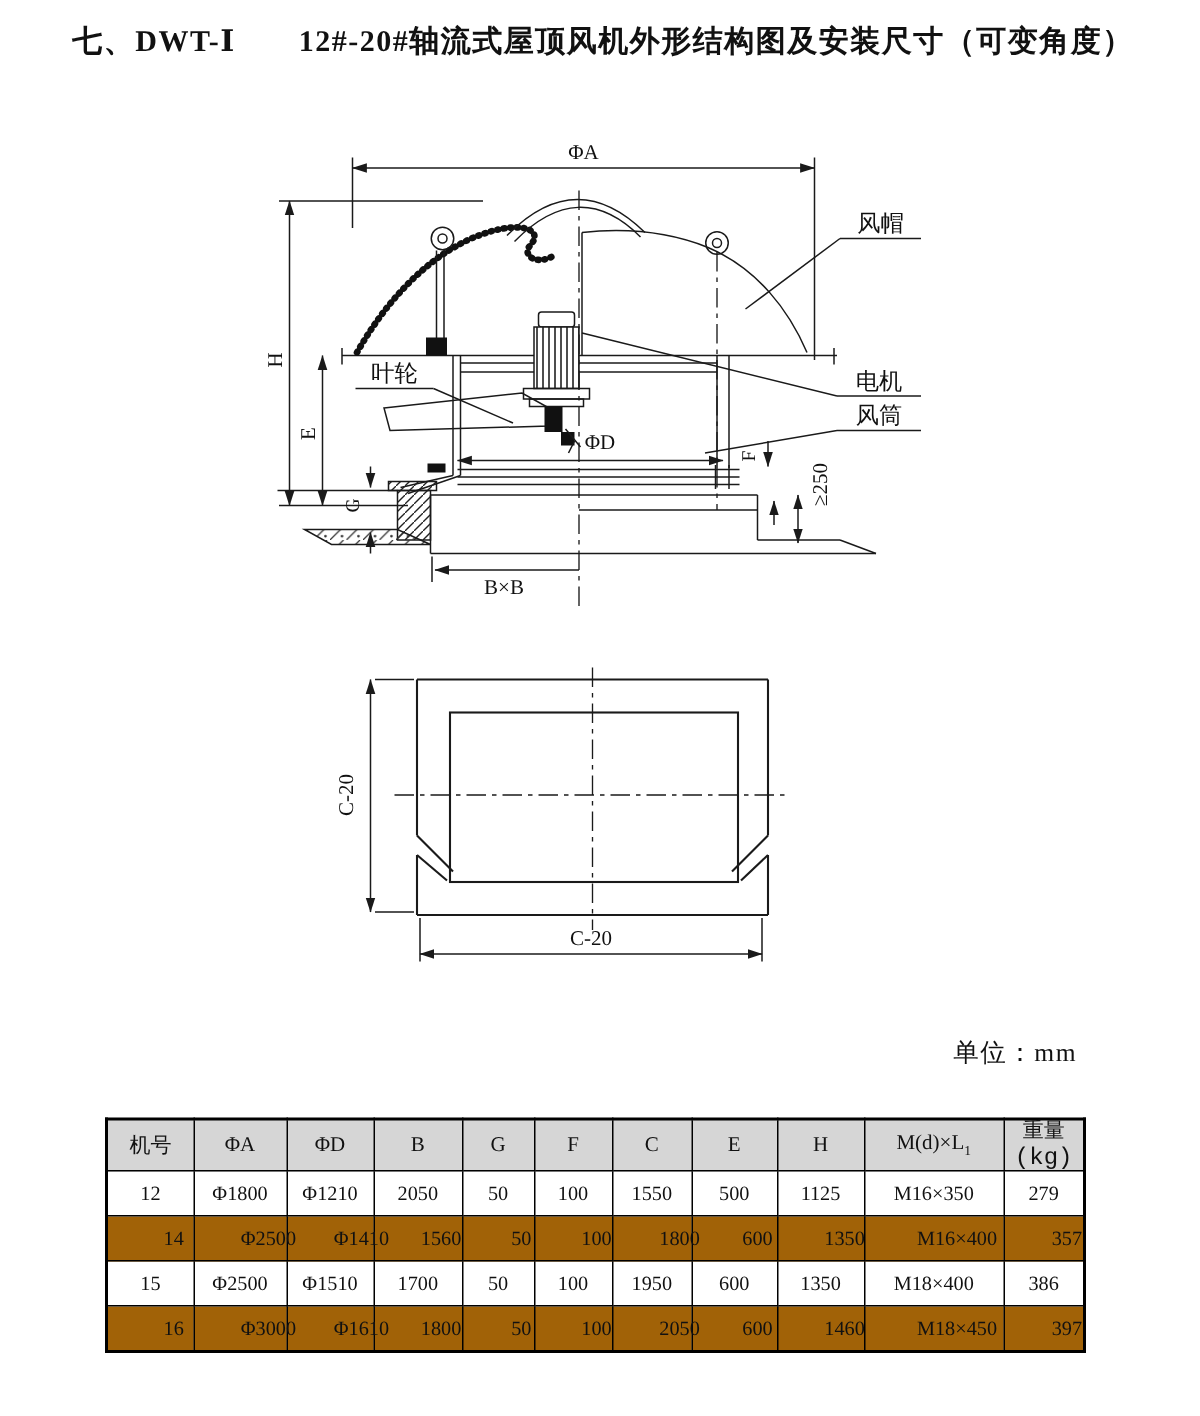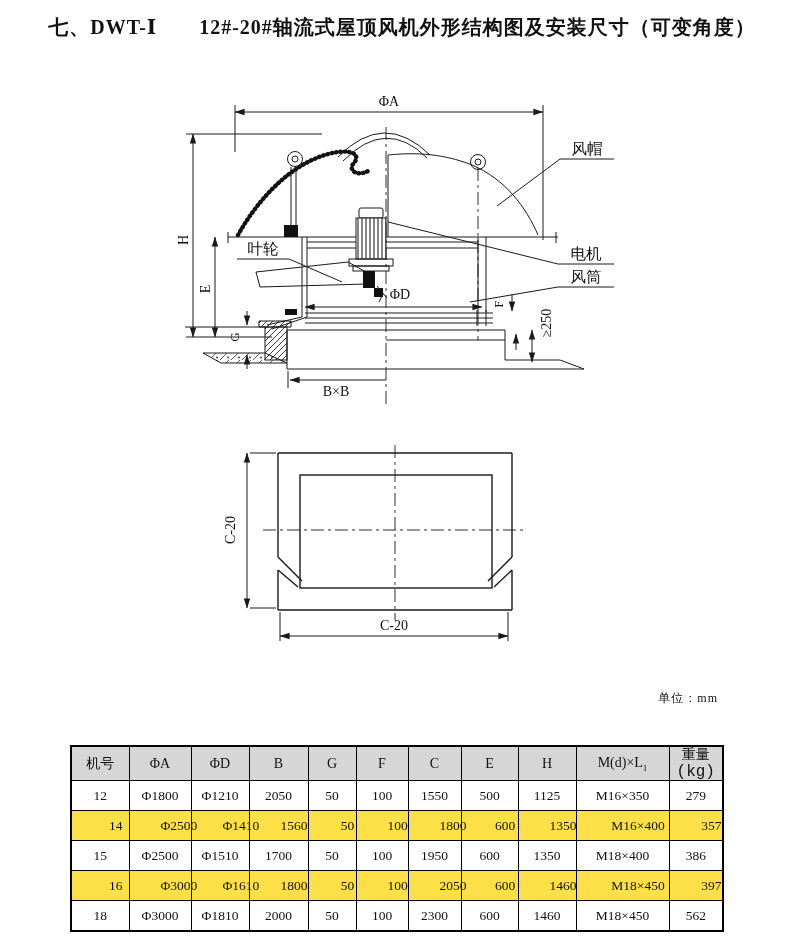--- a/index.html
+++ b/index.html
@@ -12,28 +12,28 @@
   #plan-svg{top:415px;}
   .ln{stroke:#1a1a1a;stroke-width:1;fill:none;}
   .ln2{stroke:#1a1a1a;stroke-width:1.4;fill:none;}
   .cl{stroke:#1a1a1a;stroke-width:0.9;fill:none;stroke-dasharray:13 4 3 4;}
   .chain{stroke:#111;stroke-width:4.4;fill:none;stroke-dasharray:0.6 3.8;stroke-linecap:round;}
   .blk{fill:#111;stroke:none;}
   .t{font-family:"Liberation Serif","DejaVu Serif",serif;fill:#111;}
   .dim{font-size:14px;}
   .dimS{font-size:13px;}
   .cn{font-size:15.5px;}
-  .unit-note{position:absolute;top:690px;right:82px;font-size:12px;letter-spacing:1px;}
+  .unit-note{position:absolute;top:690px;right:82px;font-size:17px;letter-spacing:1px;}
   table.spec{position:absolute;top:745px;left:70px;width:652px;border-collapse:collapse;
              table-layout:fixed;border:2px solid #000;}
   table.spec th,table.spec td{border:1px solid #000;text-align:center;vertical-align:middle;
              font-family:"Liberation Serif","DejaVu Serif",serif;font-size:13.5px;
              padding:0;height:29px;font-weight:normal;}
   table.spec thead th{height:33px;font-size:14px;background:#d6d6d6;}
-  table.spec tr.shade td{background:#fde047;padding-left:31px;}
+  table.spec tr.shade td{background:#a16207;padding-left:31px;}
   table.spec th sub{font-size:9px;}
   table.spec th .unit-line{font-size:16px;line-height:1;}
   table.spec th div{line-height:1.15;font-family:Liberation Mono, monospace;}
 </style>
 </head>
 <body>
 
 <div class="page">
 
   <div class="title">七、DWT-Ⅰ　　12#-20#轴流式屋顶风机外形结构图及安装尺寸（可变角度）</div>
@@ -307,29 +307,16 @@
           <td>Φ1610</td>
           <td>1800</td>
           <td>50</td>
           <td>100</td>
           <td>2050</td>
           <td>600</td>
           <td>1460</td>
           <td>M18×450</td>
           <td>397</td>
         </tr>
-        <tr>
-          <td>18</td>
-          <td>Φ3000</td>
-          <td>Φ1810</td>
-          <td>2000</td>
-          <td>50</td>
-          <td>100</td>
-          <td>2300</td>
-          <td>600</td>
-          <td>1460</td>
-          <td>M18×450</td>
-          <td>562</td>
-        </tr>
       </tbody>
   </table>
 
 </div>
 
 </body></html>

